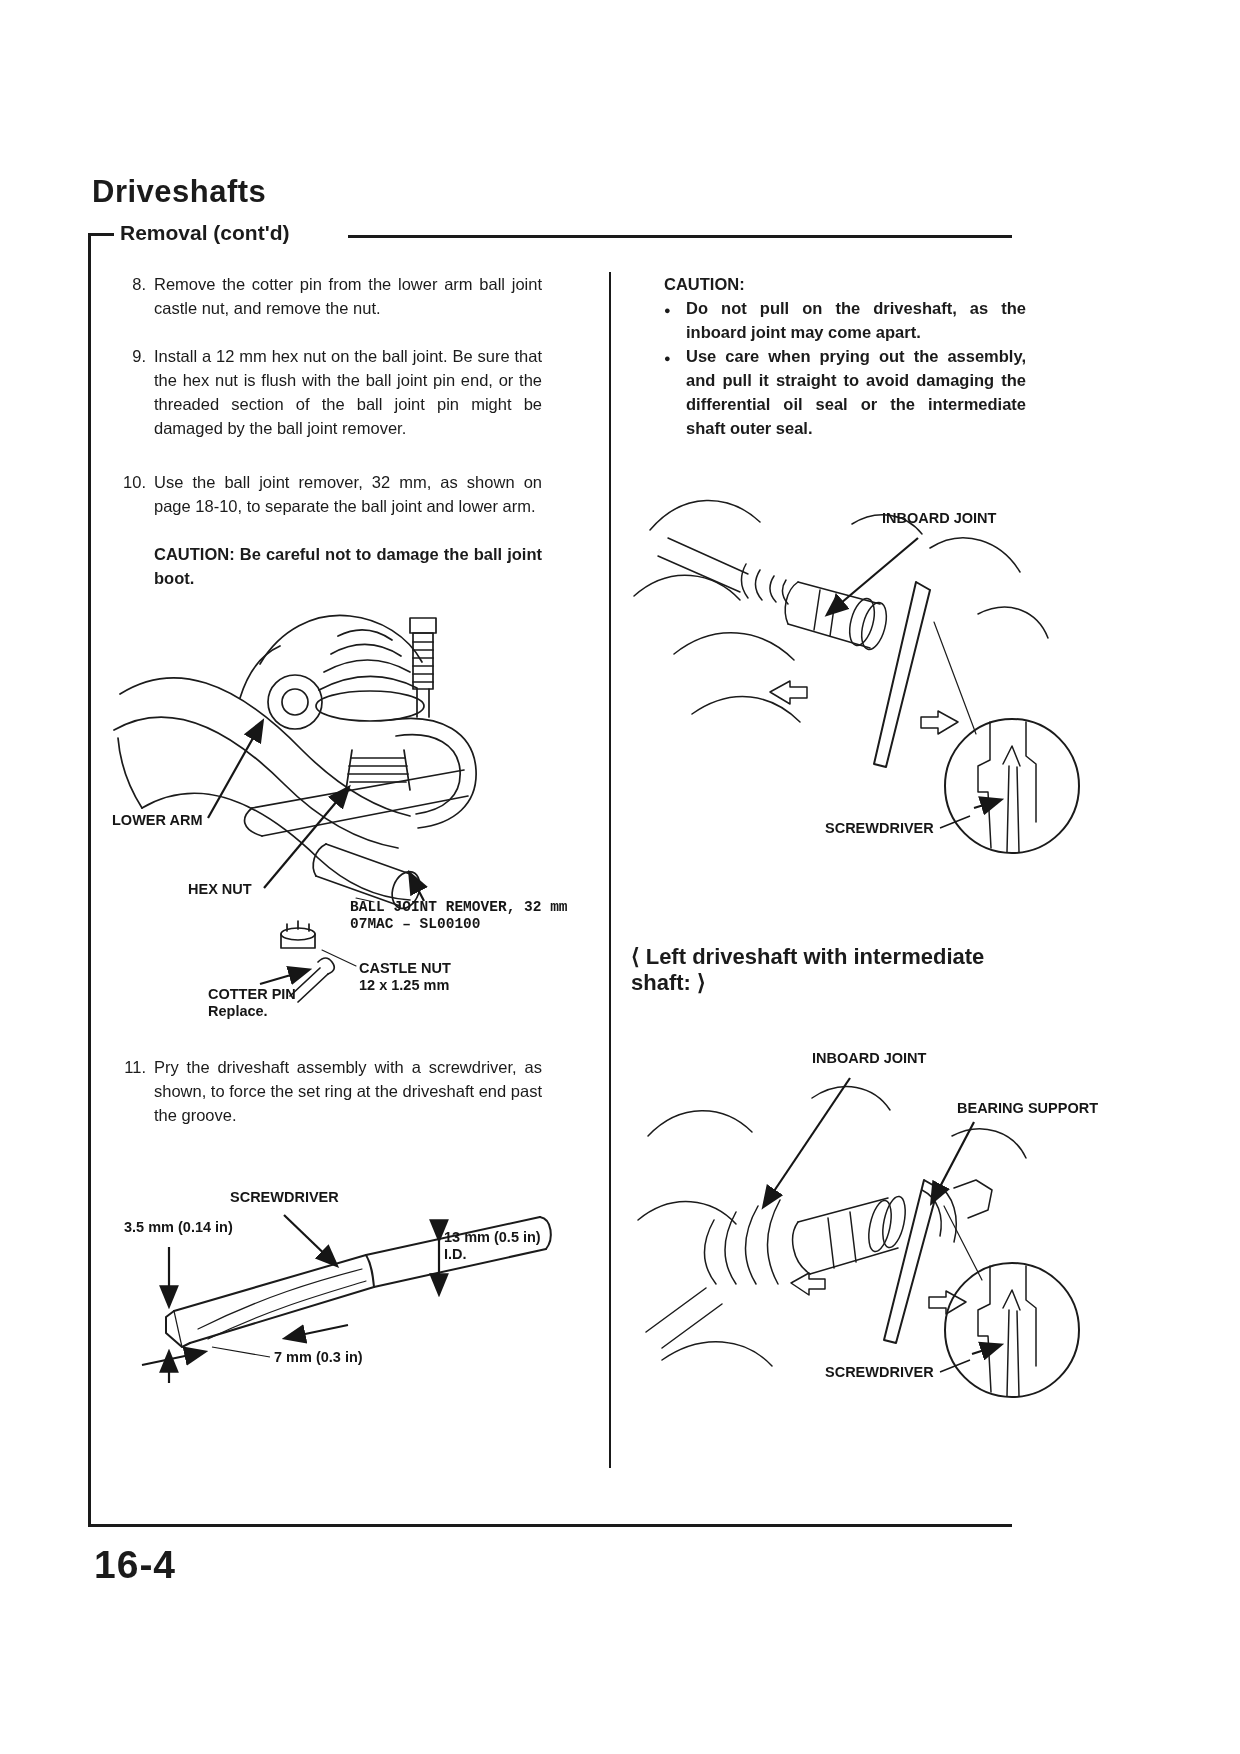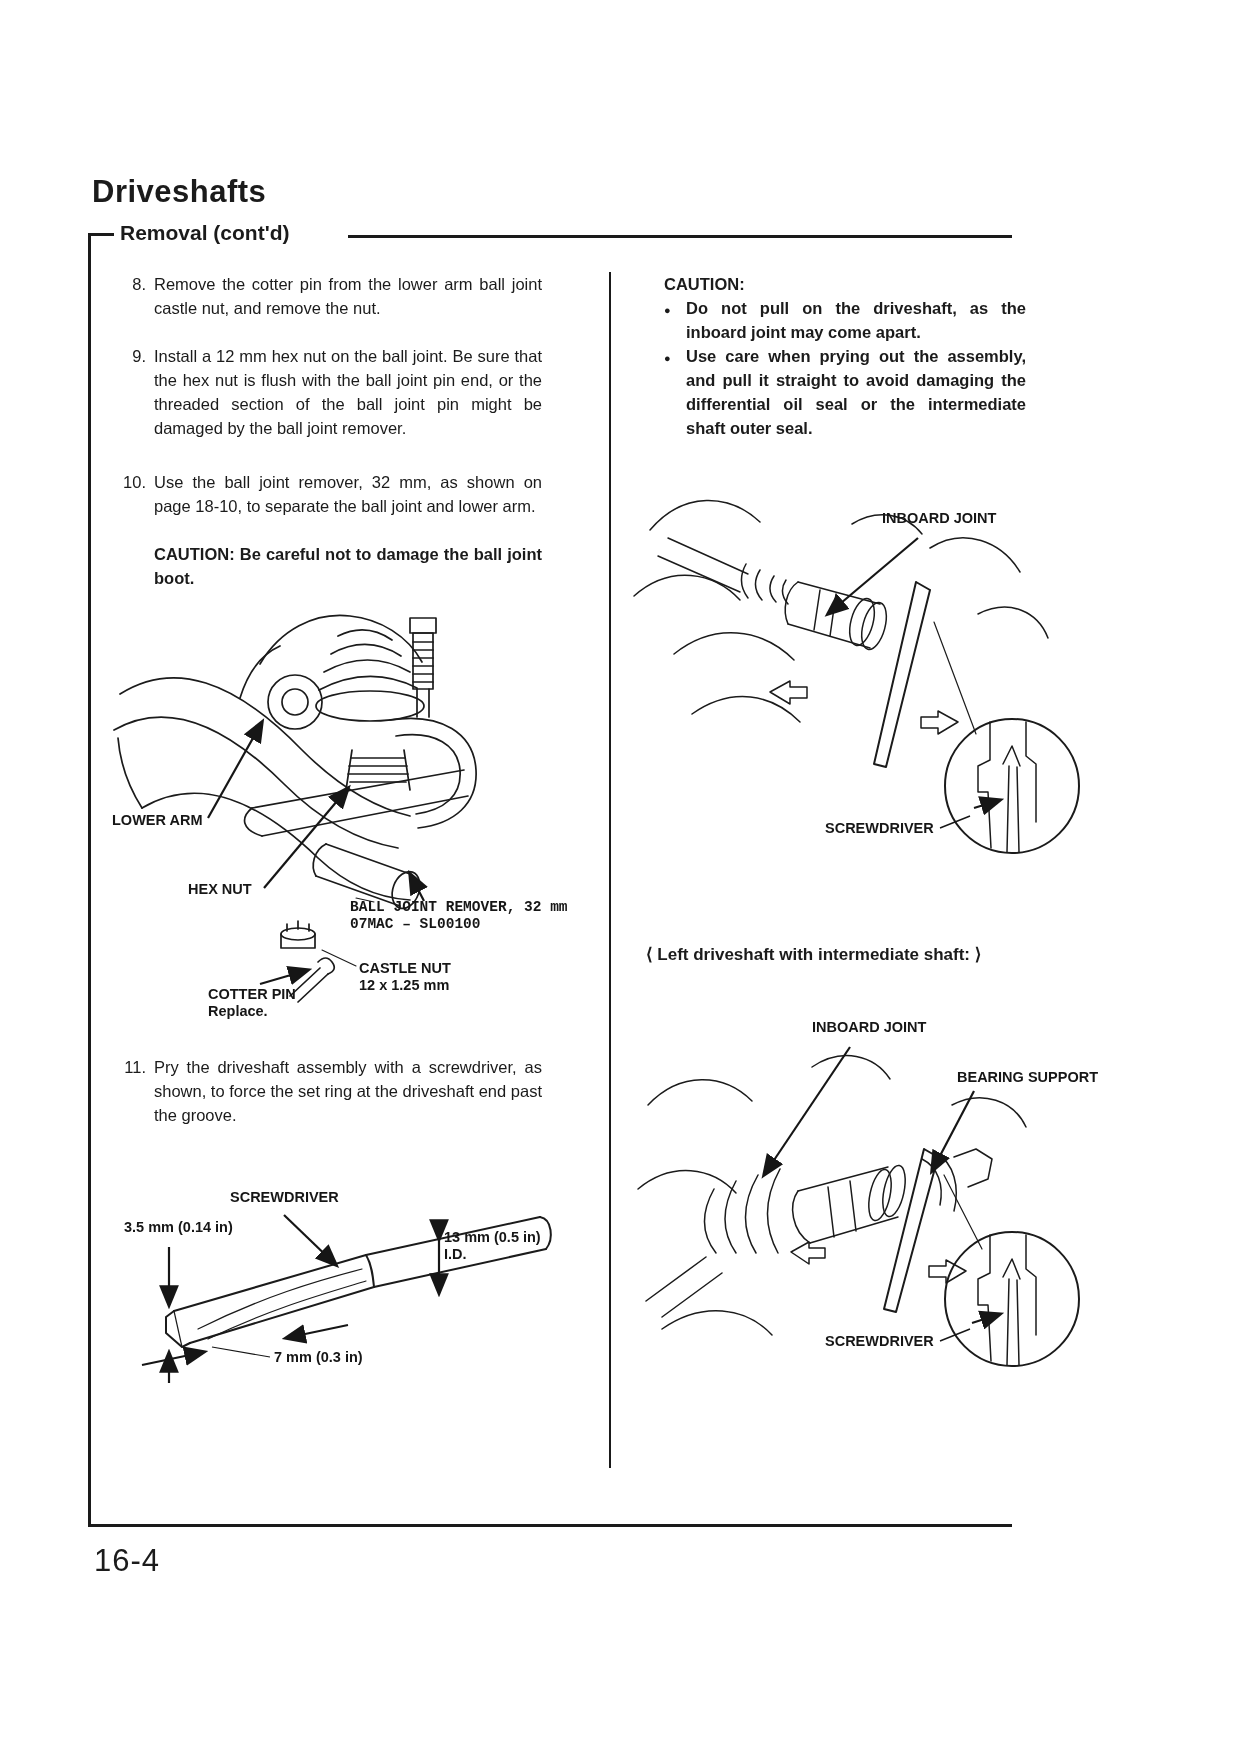--- a/index.html
+++ b/index.html
@@ -53,27 +53,27 @@
   .fig4 { height:400px; margin-top:44px; }
   .figure svg { position:absolute; left:0; top:0; overflow:visible; }
 
   .fig-label {
     position:absolute; font-size:14.5px; font-weight:700;
     line-height:17px; white-space:nowrap; color:#161616;
   }
   .step11 { margin-top:33px; }
 
   .shaft-caption {
-    margin-top:80px; margin-left:24px;
-    font-size:17px; font-weight:700;
+    margin-top:80px; margin-left:9px;
+    font-size:22px; font-weight:700;
   }
 
   .page-number {
     position:absolute; left:94px; top:1543px;
-    font-size:31px; font-weight:400; letter-spacing:1px;
+    font-size:39px; font-weight:700; letter-spacing:1px;
   }
 </style>
 </head>
 <body>
 
 <div class="page">
 
   <h1 class="page-title">Driveshafts</h1>
   <h2 class="section-title">Removal (cont'd)</h2>
 

